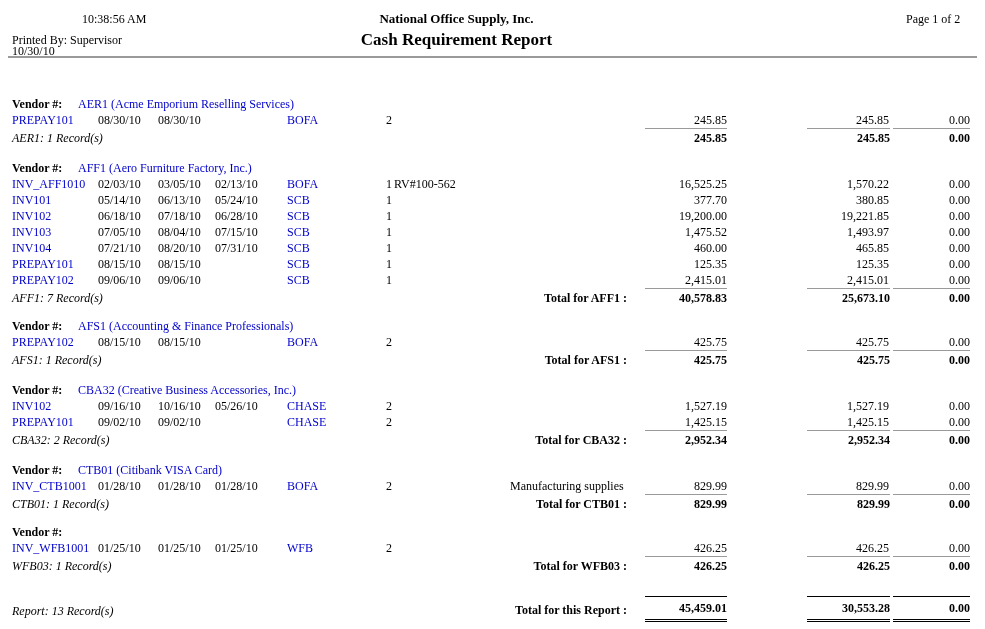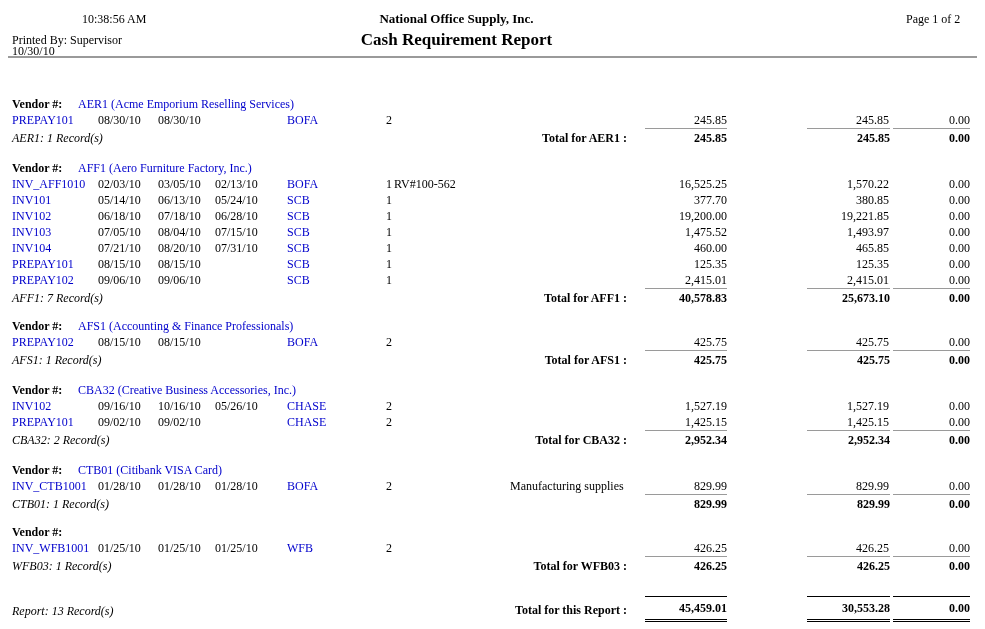--- a/index.html
+++ b/index.html
@@ -73,21 +73,20 @@
           <span class="cell c-invdate">08/30/10</span>
           <span class="cell c-duedate">08/30/10</span>
           <span class="cell c-bank link">BOFA</span>
           <span class="cell c-urg">2</span>
           <span class="cell c-a1">245.85</span>
           <span class="cell c-a2">245.85</span>
           <span class="cell c-a3">0.00</span>
         </div>
         <div class="line" style="top: 34px;">
           <span class="cell reccount">AER1: 1 Record(s)</span>
-          <span class="cell total-label">Total for AER1 :</span>
           <span class="cell t1">245.85</span>
           <span class="cell t2">245.85</span>
           <span class="cell t3">0.00</span>
         </div>
       </div>
       <div class="section" style="top: 161px;">
         <div class="line" style="top: 0px;">
           <span class="cell v-label b">Vendor #:</span>
           <span class="cell v-name link">AFF1 (Aero Furniture Factory, Inc.)</span>
         </div>
@@ -244,20 +243,21 @@
           <span class="cell c-discdate">01/28/10</span>
           <span class="cell c-bank link">BOFA</span>
           <span class="cell c-urg">2</span>
           <span class="cell c-desc">Manufacturing supplies</span>
           <span class="cell c-a1">829.99</span>
           <span class="cell c-a2">829.99</span>
           <span class="cell c-a3">0.00</span>
         </div>
         <div class="line" style="top: 34px;">
           <span class="cell reccount">CTB01: 1 Record(s)</span>
+          <span class="cell total-label">Total for CTB01 :</span>
           <span class="cell t1">829.99</span>
           <span class="cell t2">829.99</span>
           <span class="cell t3">0.00</span>
         </div>
       </div>
       <div class="section" style="top: 525px;">
         <div class="line" style="top: 0px;">
           <span class="cell v-label b">Vendor #:</span>
         </div>
         <div class="line" style="top: 16px;">

